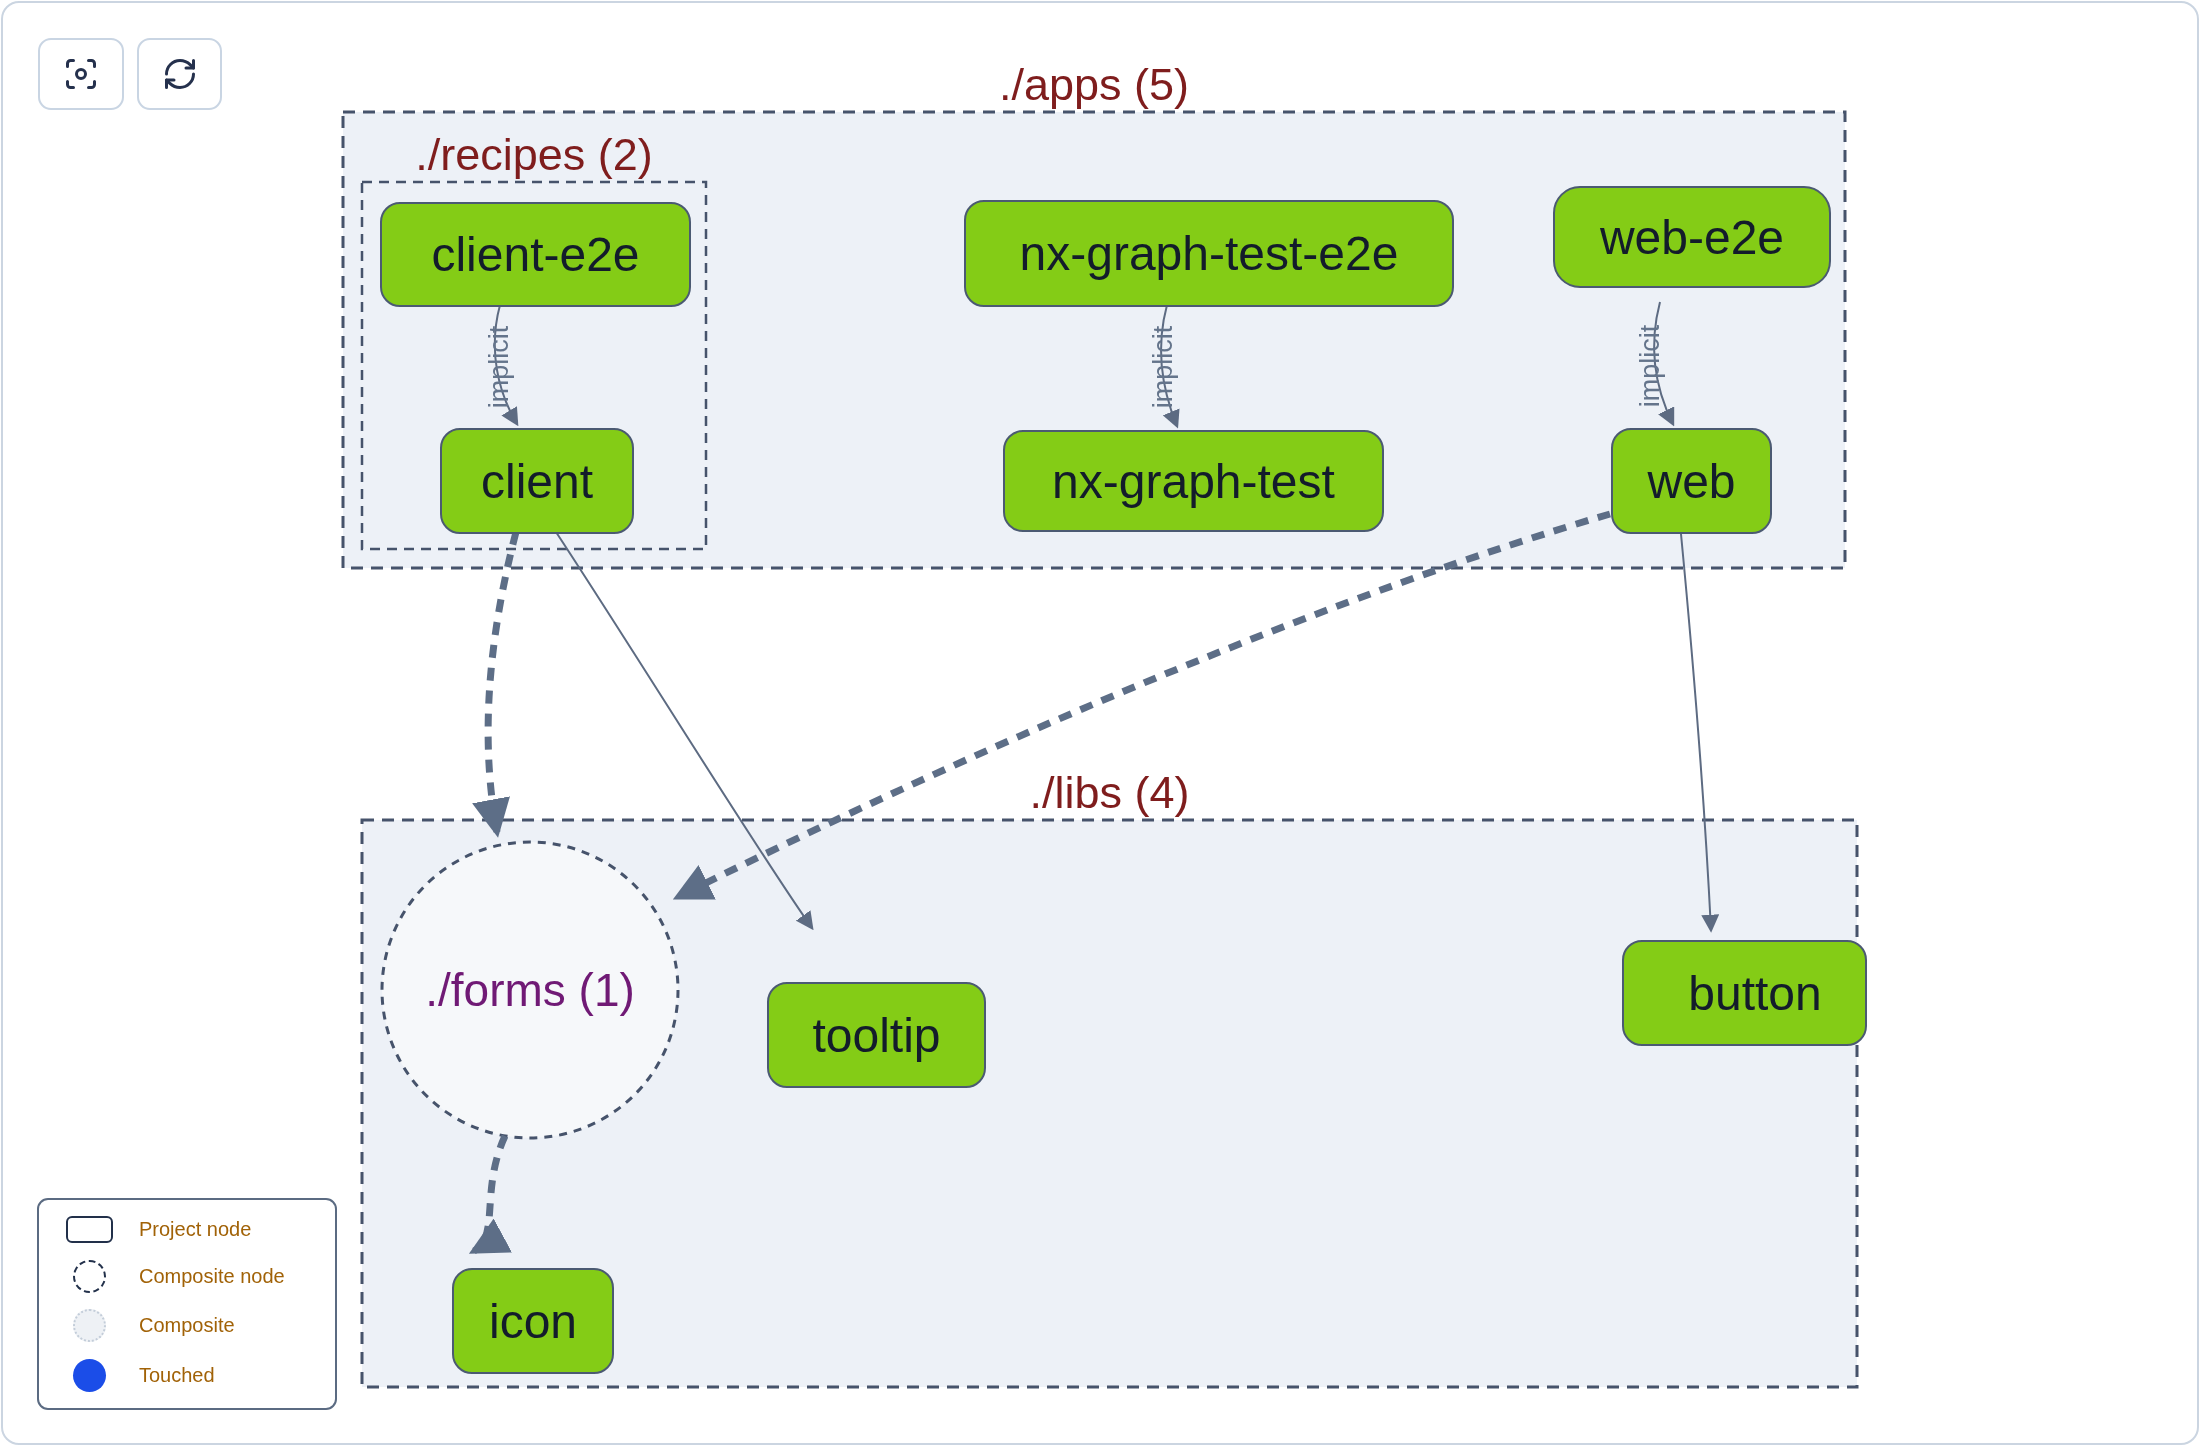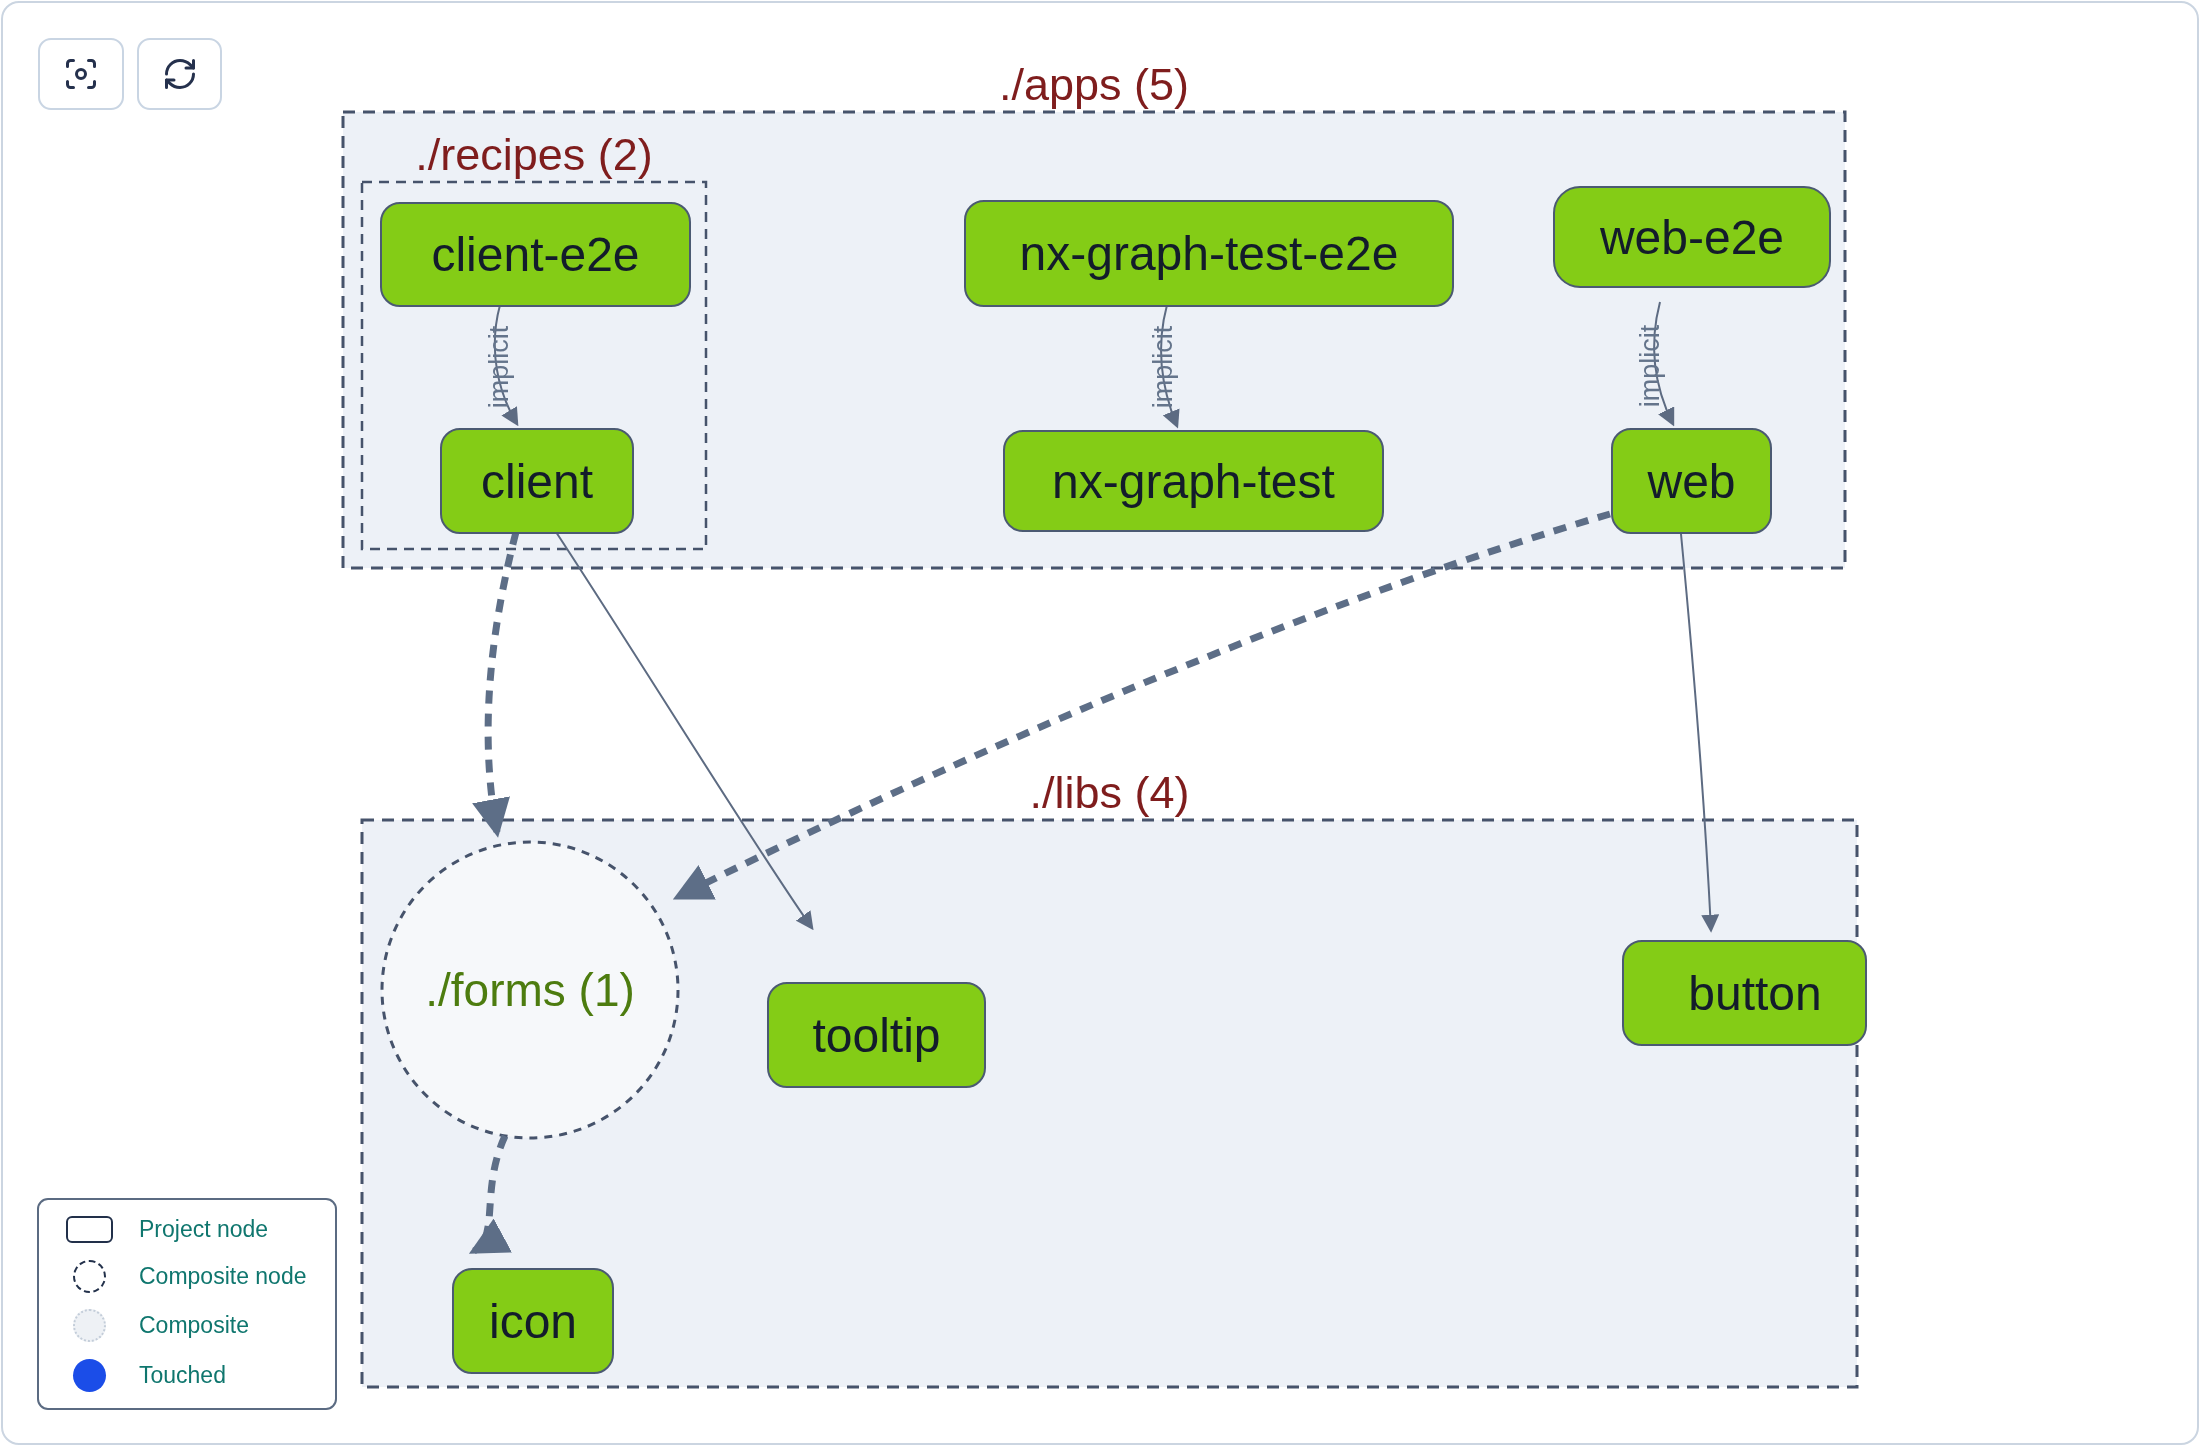--- a/index.html
+++ b/index.html
@@ -27,38 +27,38 @@
   }
   
   .node{
     position:absolute;z-index:10;background:#84cc16;border:2px solid #4b5a72;
     border-radius:20px;display:flex;align-items:center;justify-content:center;
     font-size:48px;color:#131c2b;cursor:pointer;white-space:nowrap;
   }
   
   .circle-label{
     position:absolute;z-index:10;display:flex;align-items:center;justify-content:center;
-    font-size:46px;color:#4d7c0f;cursor:pointer;
+    font-size:46px;color:#701a75;cursor:pointer;
   }
   
   .edge-label{
     position:absolute;z-index:6;width:140px;height:32px;text-align:center;
     font-size:27px;color:#64748b;line-height:32px;
     transform:translate(-50%,-50%) rotate(-90deg);
   }
   
   .legend{
     position:absolute;left:37px;top:1198px;width:300px;height:212px;z-index:40;
     background:#ffffff;border:2px solid #5b6b82;border-radius:11px;
     display:flex;flex-direction:column;justify-content:space-around;
     padding:8px 0;box-sizing:border-box;
   }
   .legend-row{display:flex;align-items:center;}
   .legend-swatch-cell{width:100px;display:flex;justify-content:center;align-items:center;flex:0 0 100px;}
-  .legend-label{font-size:23px;color:#0f766e;}
+  .legend-label{font-size:20px;color:#a16207;}
   .sw-project{width:47px;height:27px;border:2.5px solid #22304a;border-radius:6px;background:#fff;box-sizing:border-box;}
   .sw-composite{width:33px;height:33px;border:2.5px dashed #22304a;border-radius:50%;background:#fff;box-sizing:border-box;}
   .sw-affected{width:33px;height:33px;border:2px dotted #c3cdd9;border-radius:50%;background:#eef1f5;box-sizing:border-box;}
   .sw-touched{width:33px;height:33px;border-radius:50%;box-sizing:border-box;}
 </style>
 </head>
 <body>
 
 <div class="card-frame"></div>
 

